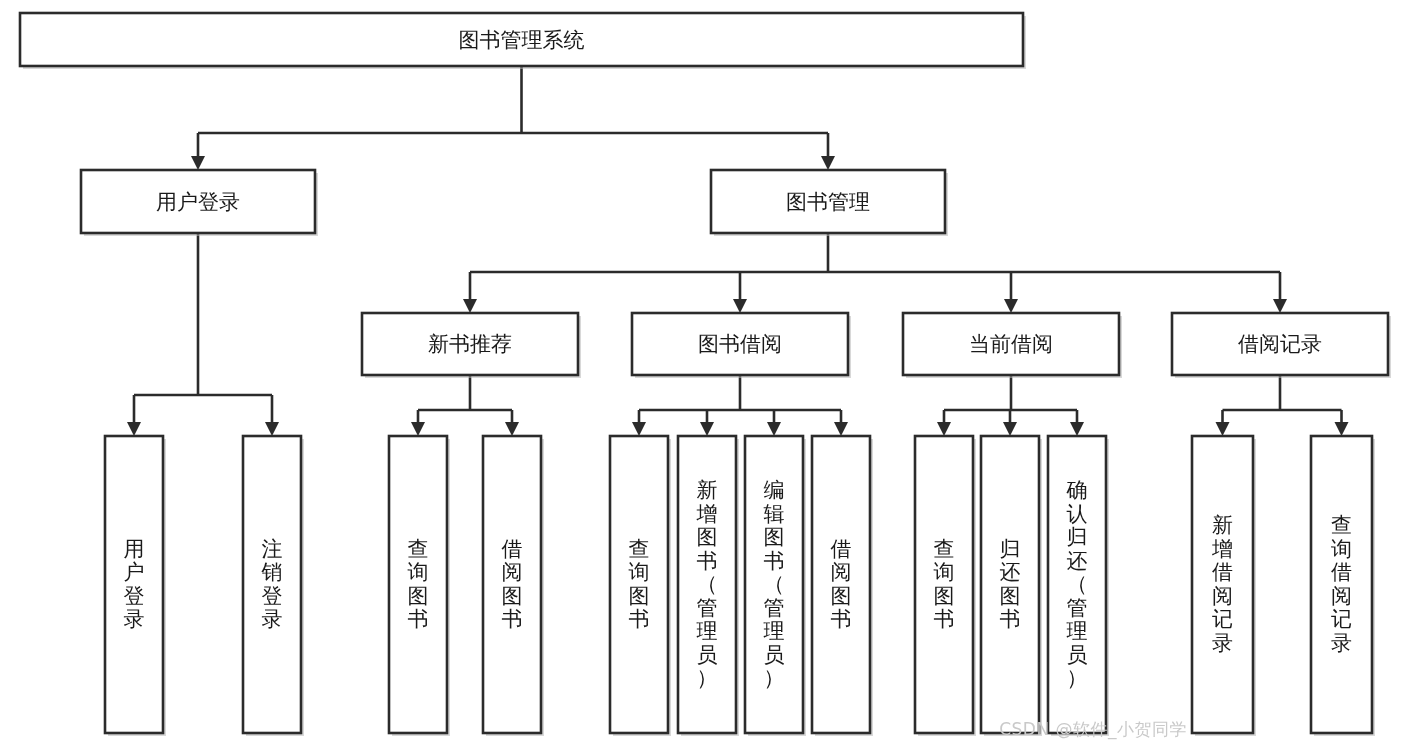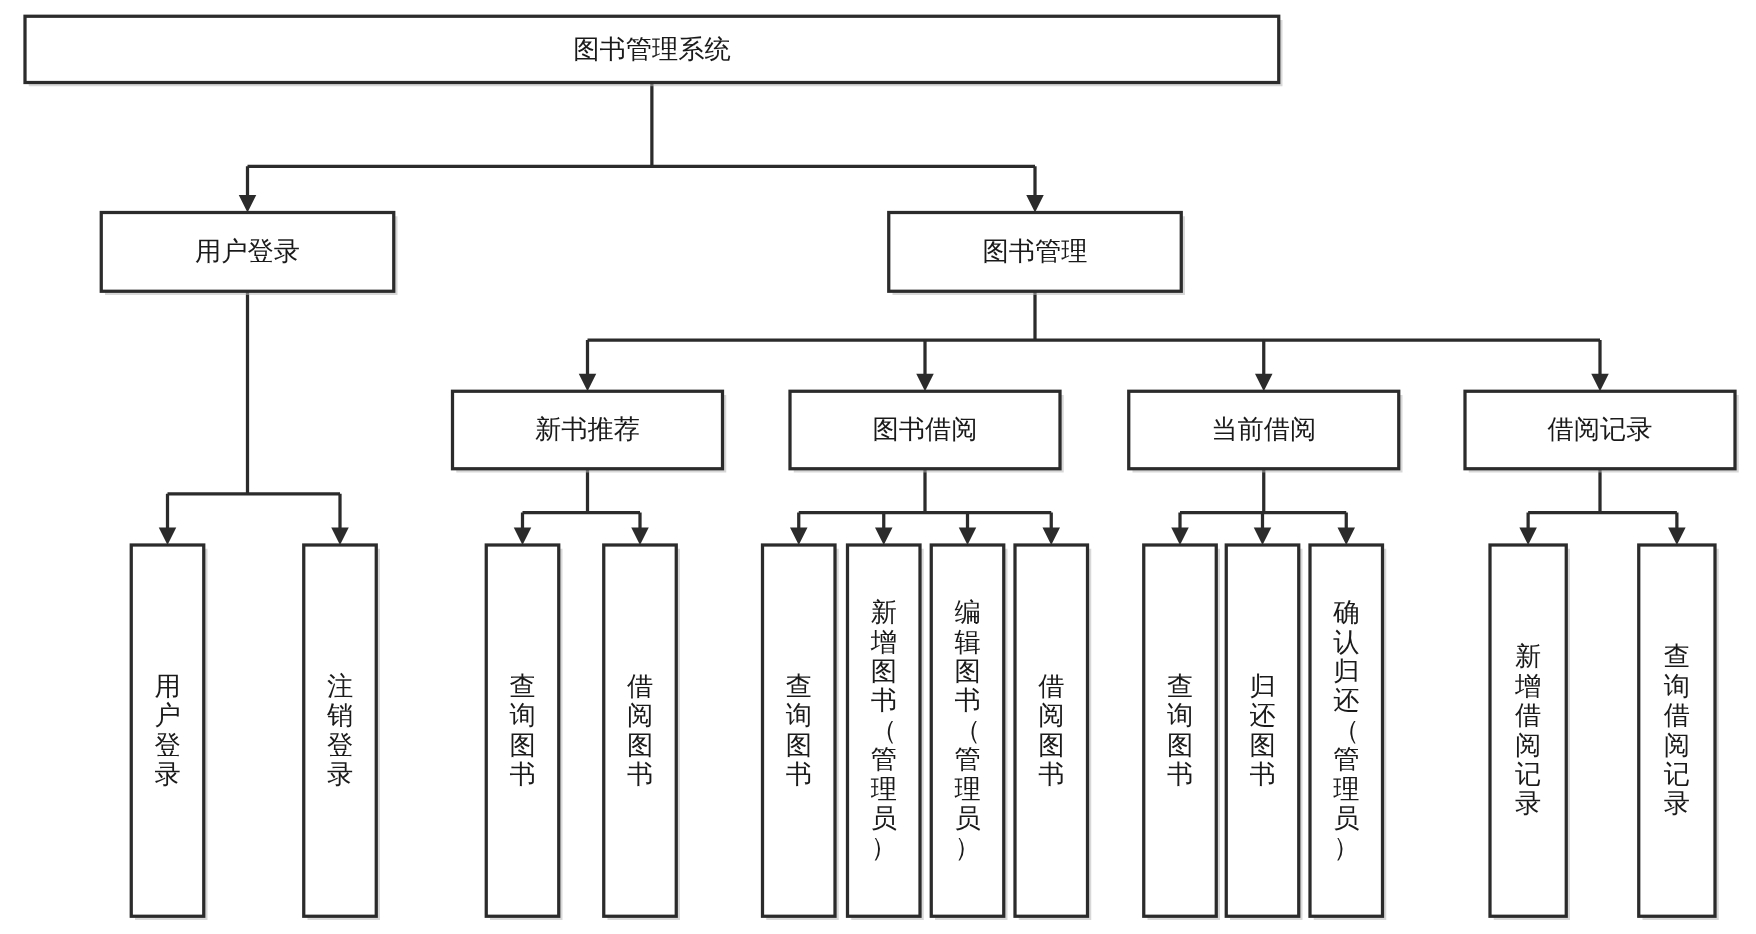--- a/index.html
+++ b/index.html
@@ -229,13 +229,14 @@
           <rect x="1192" y="436" width="61" height="297" class="node-rect"></rect>
           <text x="1222.5" class="node-label-vertical" y="532.33"><tspan x="1222.5" dy="0">新</tspan><tspan x="1222.5" dy="23.5">增</tspan><tspan x="1222.5" dy="23.5">借</tspan><tspan x="1222.5" dy="23.5">阅</tspan><tspan x="1222.5" dy="23.5">记</tspan><tspan x="1222.5" dy="23.5">录</tspan></text>
         </g>
         <g>
           <rect x="1314" y="439" width="61" height="297" class="node-rect-shadow"></rect>
           <rect x="1311" y="436" width="61" height="297" class="node-rect"></rect>
           <text x="1341.5" class="node-label-vertical" y="532.33"><tspan x="1341.5" dy="0">查</tspan><tspan x="1341.5" dy="23.5">询</tspan><tspan x="1341.5" dy="23.5">借</tspan><tspan x="1341.5" dy="23.5">阅</tspan><tspan x="1341.5" dy="23.5">记</tspan><tspan x="1341.5" dy="23.5">录</tspan></text>
         </g>
       </g>
   </svg>
+  <div class="watermark">CSDN @软件_小贺同学</div>
 </div>
 
 </body></html>

